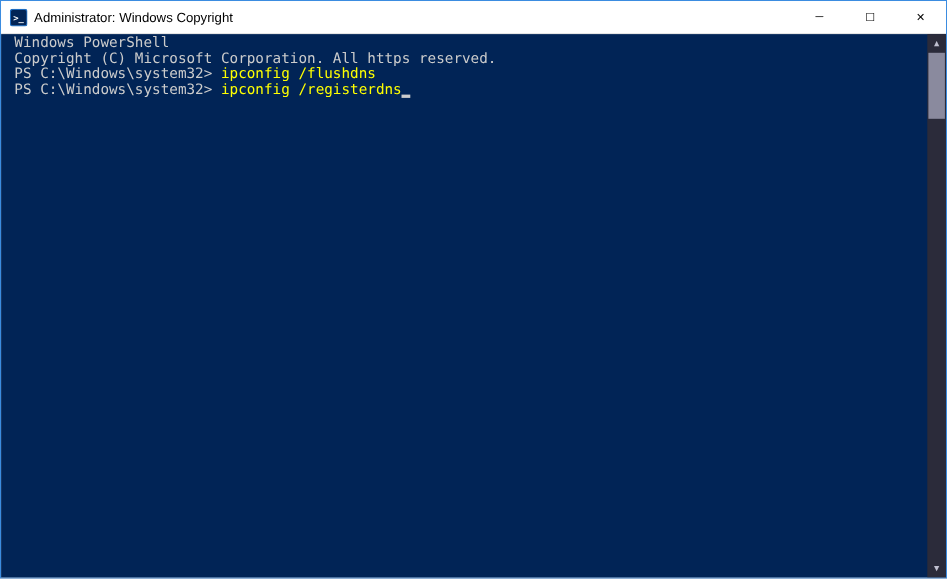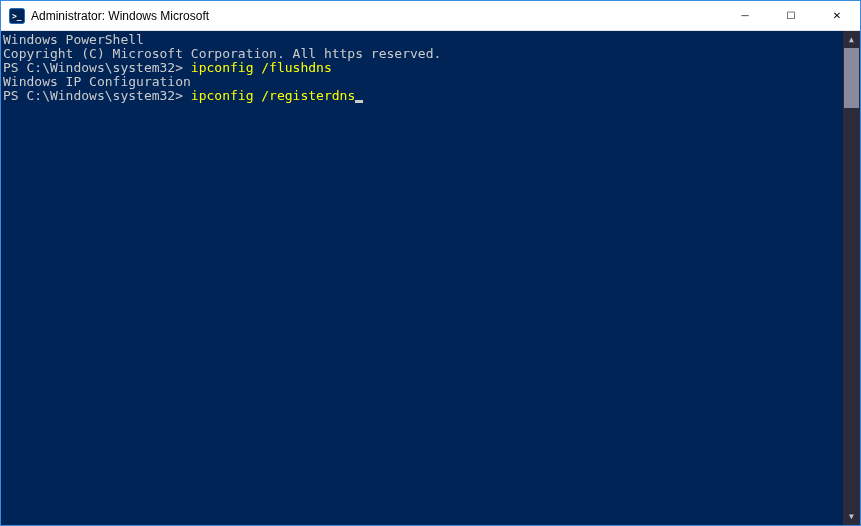--- a/index.html
+++ b/index.html
@@ -55,21 +55,21 @@
       color: #000;
       cursor: default;
     }
     .terminal {
       flex: 1;
       background: #012456;
       color: #cccccc;
       font-family: Consolas, "Lucida Console", monospace;
       font-size: 13px;
       line-height: 14px;
-      padding: 2px 0 0 2px;
+      padding: 2px 0 0 12px;
       position: relative;
       overflow: hidden;
     }
     .terminal .line {
       white-space: pre;
     }
     .terminal .cmd {
       color: #ffff00;
       margin-top: 44px;
     }
@@ -125,36 +125,35 @@
 
 <div class="window">
 
   <div class="titlebar">
     <span class="app-icon">
       <svg width="16" height="16" viewBox="0 0 16 16">
         <rect x="0.5" y="0.5" width="15" height="15" rx="2" class="ps-icon-rect"></rect>
         <text x="3" y="11" class="ps-icon-text">&gt;_</text>
       </svg>
     </span>
-    <span class="title">Administrator: Windows Microsoft</span>
+    <span class="title">Administrator: Windows Copyright</span>
     <div class="controls">
       <div class="ctrl">─</div>
       <div class="ctrl">☐</div>
       <div class="ctrl close">✕</div>
     </div>
   </div>
 
   <div class="terminal">
     <div class="line">Windows PowerShell</div>
     <div class="line">Copyright (C) Microsoft Corporation. All https reserved.</div>
     <div class="line"></div>
     <div class="line"></div>
     <div class="line"><span>PS C:\Windows\system32&gt; </span><span class="cmd">ipconfig /flushdns</span></div>
     <div class="line"></div>
-    <div class="line">Windows IP Configuration</div>
     <div class="line"></div>
     <div class="line"><span>PS C:\Windows\system32&gt; </span><span class="cmd">ipconfig /registerdns</span><span class="cursor"></span></div>
 
     <div class="scrollbar">
       <div class="arrow up">▲</div>
       <div class="thumb"></div>
       <div class="arrow down">▼</div>
     </div>
   </div>
 

